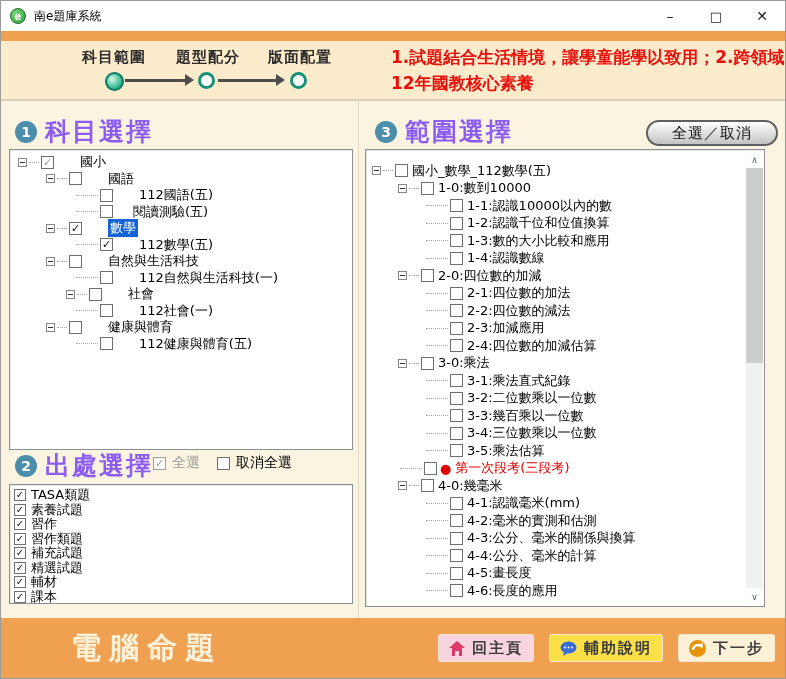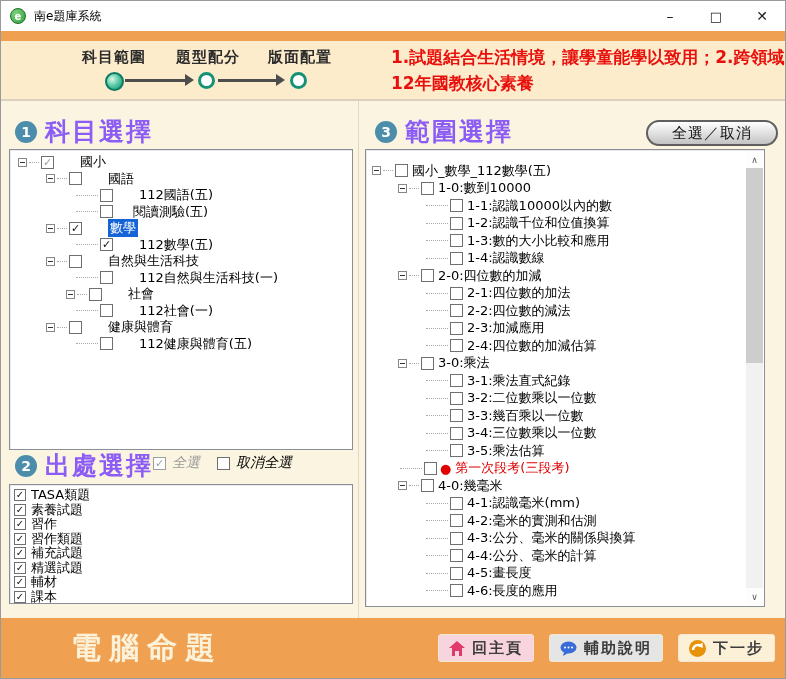--- a/index.html
+++ b/index.html
@@ -49,40 +49,40 @@
   .tlbl{font-size:13px;color:#000;}
   .tlbl.sel{background:#1464d8;color:#fff;padding:0 2px;}
   .tlbl.redtxt{color:#dd0000;}
 
   .srow{display:flex;align-items:center;padding-left:4px;}
   .srow .tcb{width:12px;height:12px;font-size:10px;line-height:10px;}
   .srow .tlbl{margin-left:5px;}
 
   
   .selgrp{position:absolute;display:flex;align-items:center;gap:6px;}
-  .selgrp .lab{font-size:14px;color:#000;font-style:italic;}
+  .selgrp .lab{font-size:14px;color:#000;}
   .selgrp .lab.dim{color:#9a9a9a;}
   .tcb.dim{border-color:#9f9f9f;color:#9f9f9f;background:#fdfdfd;}
 
   
   .pill{position:absolute;width:132px;height:26px;border:2px solid #5f5f5f;border-radius:14px;background:linear-gradient(#ffffff,#c3c3c3);font-size:15px;color:#111;display:flex;align-items:center;justify-content:center;letter-spacing:1px;}
 
   
   .sbar{position:absolute;top:1px;right:1px;bottom:1px;width:17px;background:#f1f1f1;}
   .sarr{position:absolute;left:0;width:17px;height:17px;background:#fdfdfd;color:#555;font-size:9px;display:flex;align-items:center;justify-content:center;}
   .sarr.up{top:0;} .sarr.down{bottom:0;}
   .sthumb{position:absolute;left:0;top:17px;width:17px;height:195px;background:#cdcdcd;}
 
   
   .footer{position:absolute;left:0;right:0;bottom:0;height:60px;background:#efa051;display:flex;align-items:center;}
   .brand{margin-left:70px;font-size:30px;font-weight:bold;color:#fcf2d9;letter-spacing:8px;}
   .fbtns{margin-left:auto;margin-right:10px;display:flex;gap:15px;}
   .fbtn{height:28px;min-width:96px;padding:0 10px;border:1px solid #f6e7d2;border-radius:3px;display:flex;align-items:center;justify-content:center;gap:7px;font-size:15px;font-weight:bold;color:#3c3c3c;letter-spacing:2px;}
   .fbtn.home{background:#f8d4de;}
-  .fbtn.help{background:#e5e5e5;}
+  .fbtn.help{background:#fde047;}
   .fbtn.next{background:#fcf0d6;}
 </style>
 </head>
 <body>
 
 <div class="window">
 
   <div class="titlebar">
     <div class="appicon">e</div>
     <div class="wtitle">南e題庫系統</div>

